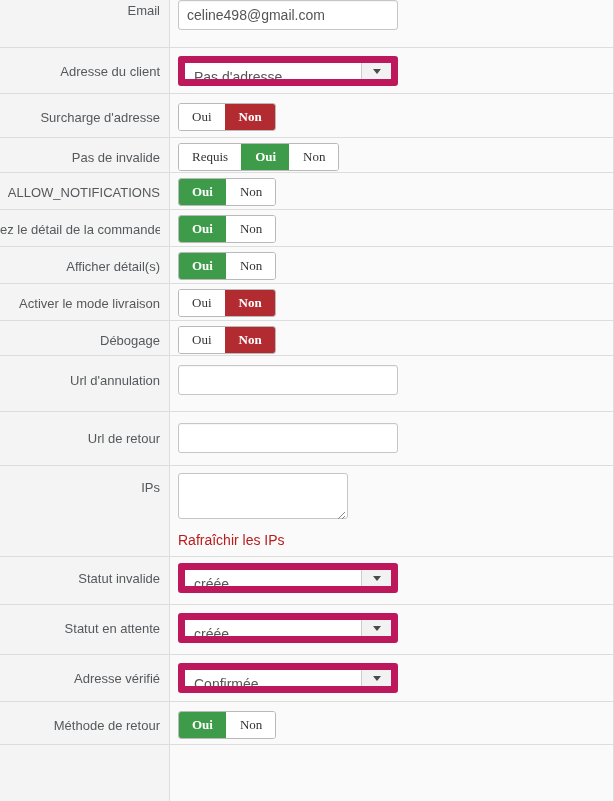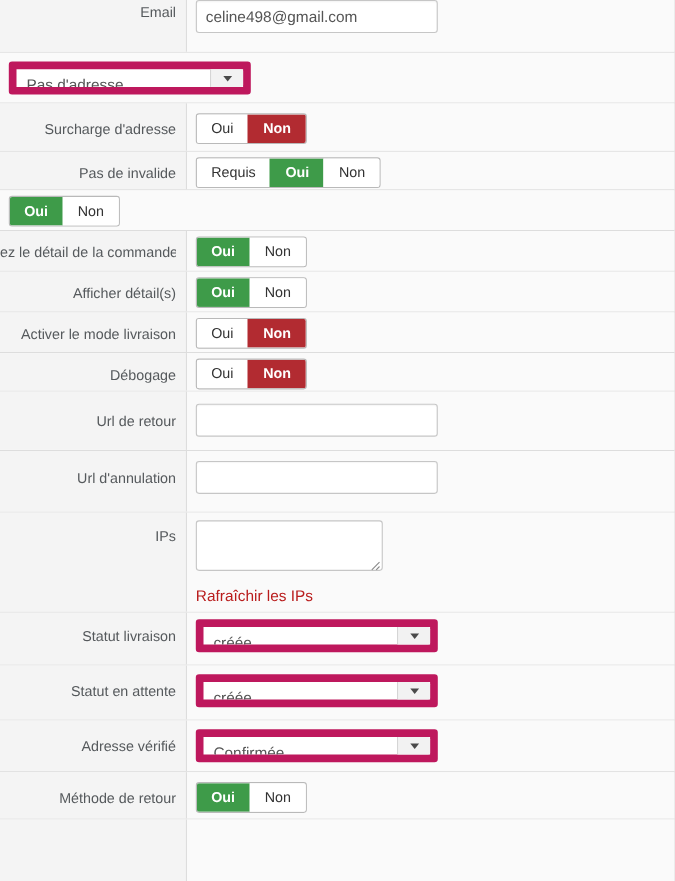--- a/index.html
+++ b/index.html
@@ -55,21 +55,21 @@
     width:0;height:0;display:block;
     border-left:4px solid transparent;border-right:4px solid transparent;
     border-top:5px solid #4a4a4a;
   }
   .btn-group{
     display:inline-flex;border:1px solid #b9b9b9;border-radius:3px;
     overflow:hidden;background:#fff;vertical-align:top;
   }
   .btn{
     border:none;margin:0;background:#fff;color:#333;
-    font-family:Liberation Sans, sans-serif;font-size:13px;
+    font-family:Liberation Serif, serif;font-size:13px;
     padding:4px 13px;line-height:18px;cursor:pointer;
     border-left:1px solid #ccc;
   }
   .btn:first-child{border-left:none;}
   .btn.active{color:#fff;font-weight:bold;border-left-color:transparent;}
   .btn.active + .btn{border-left-color:transparent;}
   .btn.success{background:#3e9b49;}
   .btn.danger{background:#b22b31;}
   .ta-wrap{position:relative;display:inline-block;}
   .ips-textarea{
@@ -93,20 +93,23 @@
   <div class="row" style="height:48px">
     <div class="cell-label" style="padding-top:3px">
       <span class="lbl">Email</span>
     </div>
     <div class="cell-control" style="padding-top:0">
       <input type="text" class="text-input" value="celine498@gmail.com" style="">
     </div>
   </div>
 
   <div class="row" style="height:46px">
+    <div class="cell-label" style="padding-top:16px">
+      <span class="lbl">Adresse du client</span>
+    </div>
     <div class="cell-control" style="padding-top:8px">
       <div class="select">
         <span class="select-value">Pas d'adresse</span>
         <span class="select-btn">
             <i class="caret"></i>
           </span>
       </div>
     </div>
   </div>
 
@@ -129,20 +132,23 @@
     <div class="cell-control" style="padding-top:5px">
       <div class="btn-group">
         <button class="btn">Requis</button>
         <button class="btn active success">Oui</button>
         <button class="btn">Non</button>
       </div>
     </div>
   </div>
 
   <div class="row" style="height:37px">
+    <div class="cell-label" style="padding-top:12px">
+      <span class="lbl">ALLOW_NOTIFICATIONS</span>
+    </div>
     <div class="cell-control" style="padding-top:5px">
       <div class="btn-group">
         <button class="btn active success">Oui</button>
         <button class="btn">Non</button>
       </div>
     </div>
   </div>
 
   <div class="row" style="height:37px">
     <div class="cell-label" style="padding-top:12px">
@@ -182,37 +188,37 @@
 
   <div class="row" style="height:35px">
     <div class="cell-label" style="padding-top:12px">
       <span class="lbl">Débogage</span>
     </div>
     <div class="cell-control" style="padding-top:5px">
       <div class="btn-group">
         <button class="btn">Oui</button>
         <button class="btn active danger">Non</button>
       </div>
+    </div>
+  </div>
+
+  <div class="row" style="height:56px">
+    <div class="cell-label" style="padding-top:17px">
+      <span class="lbl">Url d'annulation</span>
+    </div>
+    <div class="cell-control" style="padding-top:9px">
+      <input type="text" class="text-input" value="" style="">
     </div>
   </div>
 
   <div class="row" style="height:54px">
     <div class="cell-label" style="padding-top:19px">
       <span class="lbl">Url de retour</span>
     </div>
     <div class="cell-control" style="padding-top:11px">
-      <input type="text" class="text-input" value="" style="">
-    </div>
-  </div>
-
-  <div class="row" style="height:56px">
-    <div class="cell-label" style="padding-top:17px">
-      <span class="lbl">Url d'annulation</span>
-    </div>
-    <div class="cell-control" style="padding-top:9px">
       <input type="text" class="text-input" value="" style="">
     </div>
   </div>
 
 
   <div class="row" style="height:91px">
     <div class="cell-label" style="padding-top:14px">
       <span class="lbl">IPs</span>
     </div>
     <div class="cell-control" style="padding-top:7px">
@@ -224,21 +230,21 @@
             </svg>
         </span>
       </div>
       <br>
       <a class="refresh-link">Rafraîchir les IPs</a>
     </div>
   </div>
 
   <div class="row" style="height:48px">
     <div class="cell-label" style="padding-top:14px">
-      <span class="lbl">Statut livraison</span>
+      <span class="lbl">Statut invalide</span>
     </div>
     <div class="cell-control" style="padding-top:6px">
       <div class="select">
         <span class="select-value">créée</span>
         <span class="select-btn">
             <i class="caret"></i>
           </span>
       </div>
     </div>
   </div>

